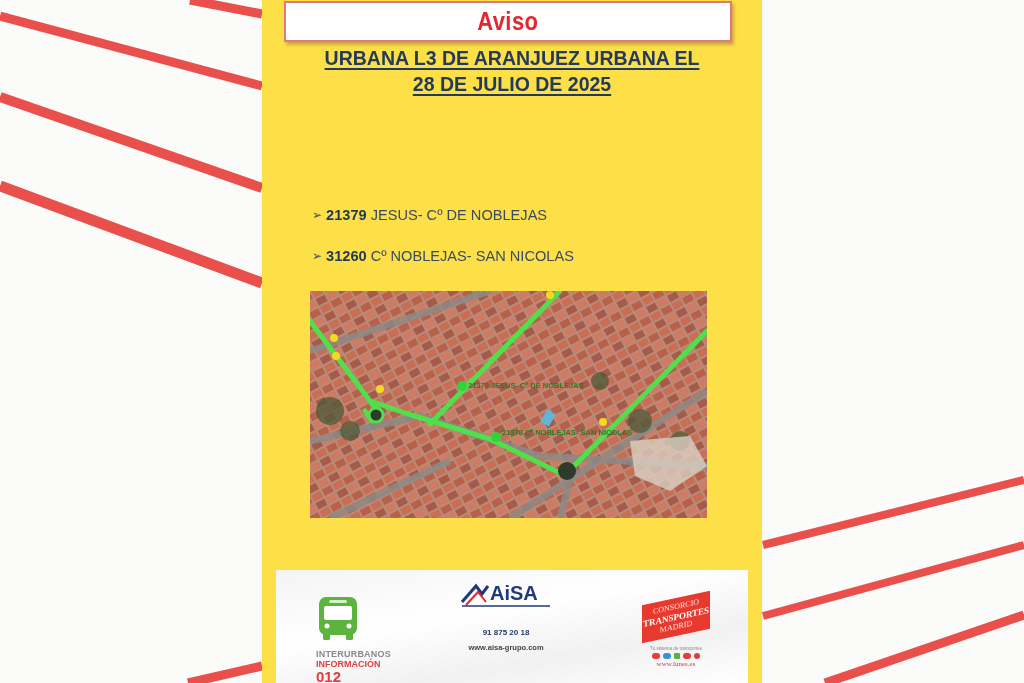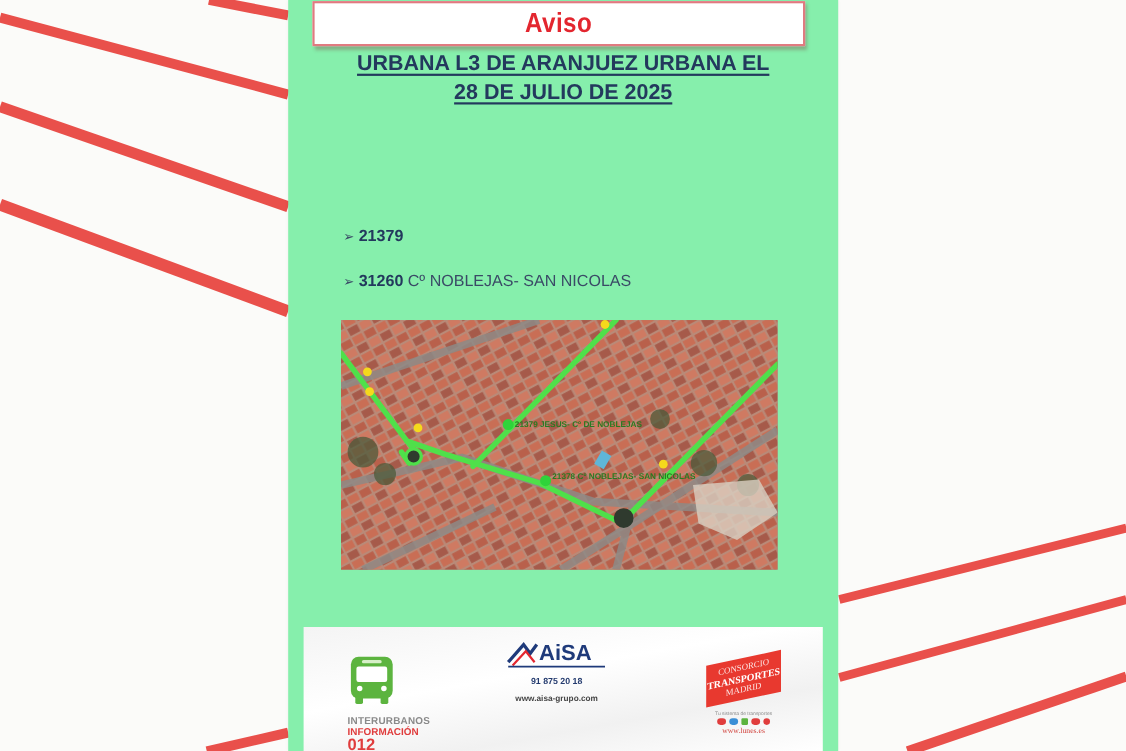--- a/index.html
+++ b/index.html
@@ -4,21 +4,21 @@
 <style>
   html, body { margin:0; padding:0; }
   body {
     width:1024px; height:683px; overflow:hidden; position:relative;
     background:#fbfbf9;
     font-family:"Liberation Sans", sans-serif;
   }
   .stripes { position:absolute; left:0; top:0; width:1024px; height:683px; }
   .page {
     position:absolute; left:262px; top:0; width:500px; height:683px;
-    background:#86efac;
+    background:#fde047;
     box-shadow: 0 0 3px rgba(0,0,0,0.06);
   }
   .aviso-box {
     position:absolute; left:22px; top:1px; width:444px; height:37px;
     border:2px solid #e07a80; background:#fff;
     box-shadow: 2px 3px 3px rgba(120,60,60,0.35);
     display:flex; align-items:center; justify-content:center;
   }
   .aviso-text {
     color:#e3262f; font-weight:bold; font-size:25px;
@@ -47,21 +47,21 @@
   }
   .footer {
     position:absolute; left:14px; top:570px; width:472px; height:113px;
     background: linear-gradient(170deg, #f4f4f4 0%, #ffffff 40%, #f1f1f1 70%, #ffffff 100%);
   }
   .bus-block { position:absolute; left:40px; top:25px; width:90px; text-align:left; }
   .bus-label-1 { color:#8a8a8a; font-weight:bold; font-size:9px; margin-top:4px; letter-spacing:0.2px; }
   .bus-label-2 { color:#e03d3d; font-weight:bold; font-size:9px; }
   .bus-label-3 { color:#e03d3d; font-weight:bold; font-size:15px; line-height:15px; }
   .aisa-block { position:absolute; left:175px; top:8px; width:110px; text-align:center; }
-  .aisa-phone { color:#233a6e; font-weight:bold; font-size:8px; margin-top:2px; }
+  .aisa-phone { color:#233a6e; font-weight:bold; font-size:8px; margin-top:16px; }
   .aisa-web { color:#444; font-weight:bold; font-size:7.5px; margin-top:6px; }
   .ctm-block { position:absolute; left:360px; top:28px; width:80px; text-align:center; }
   .ctm-badge {
     width:68px; height:38px; margin:0 auto; background:#e8392f; color:#fff;
     transform: skewY(-12deg); display:flex; flex-direction:column; justify-content:center;
     font-family:"Liberation Serif", serif; line-height:10px;
   }
   .ctm-badge .l1 { font-size:8px; opacity:0.85; }
   .ctm-badge .l2 { font-size:9px; font-weight:bold; }
   .ctm-badge .l3 { font-size:8px; opacity:0.85; }
@@ -96,20 +96,21 @@
 
   <div class="headline">
     <span>URBANA L3 DE ARANJUEZ URBANA EL</span>
     <span>28 DE JULIO DE 2025</span>
   </div>
 
 
   <div class="stop" style="top:207px;">
     <span class="arrow">➢</span>
     <span class="code">21379</span>
+    <span>JESUS- Cº DE NOBLEJAS</span>
   </div>
 
   <div class="stop" style="top:248px;">
     <span class="arrow">➢</span>
     <span class="code">31260</span>
     <span>Cº NOBLEJAS- SAN NICOLAS</span>
   </div>
 
   <div class="map">
     <svg width="397" height="227" viewBox="0 0 397 227" xmlns="http://www.w3.org/2000/svg">

